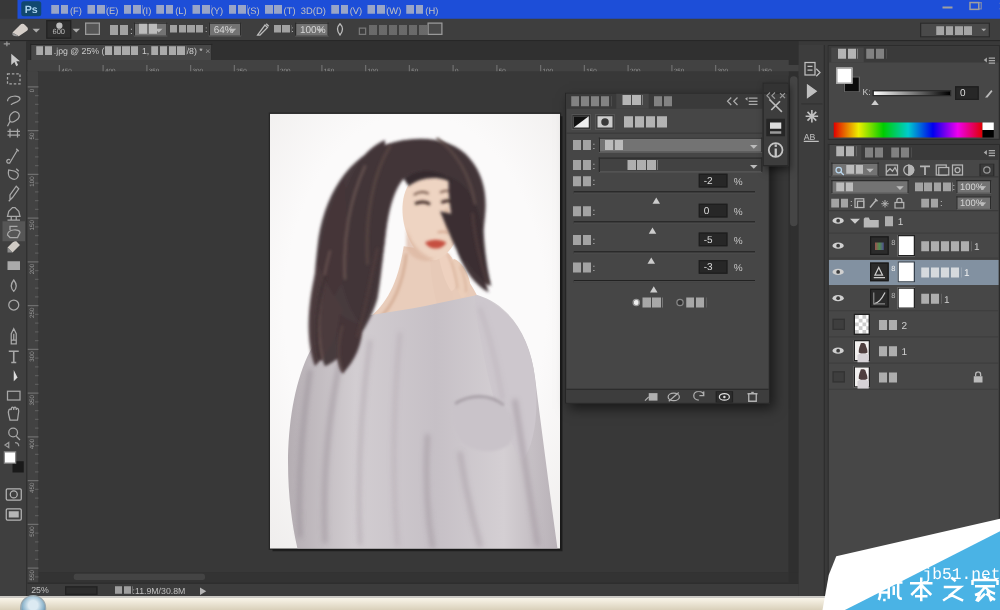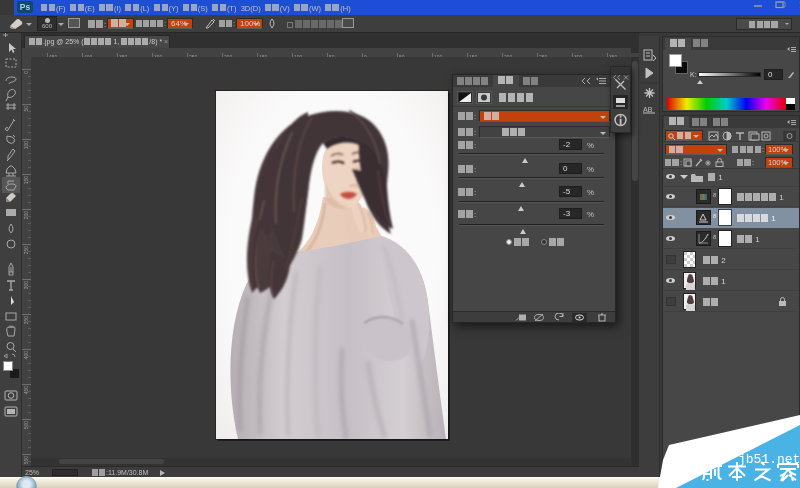--- a/index.html
+++ b/index.html
@@ -1,18 +1,18 @@
 <!DOCTYPE html>
 <html><head><meta charset="utf-8"><style>
 *{margin:0;padding:0;box-sizing:border-box}
 body{width:800px;height:488px;overflow:hidden}
 #app{position:relative;width:800px;height:488px;background:#383838;font-family:"Liberation Sans",sans-serif;color:#c6c6c6}
 .abs{position:absolute}
 .z{display:inline-block;height:.92em;background:repeating-linear-gradient(90deg,currentColor 0 .82em,transparent .82em 1em);opacity:.75;vertical-align:-.08em}
-.dd{background:#c2410c;border:1px solid #2c2c2c;border-bottom-color:#5a5a5a;color:#d4d4d4;position:absolute}
+.dd{background:#737373;border:1px solid #2c2c2c;border-bottom-color:#5a5a5a;color:#d4d4d4;position:absolute}
 .dd:after{content:"";position:absolute;right:3px;top:45%;border:3px solid transparent;border-top-color:#bbb}
 .vbox{background:#272727;border:1px solid #1e1e1e;color:#dcdcdc;position:absolute;text-align:left;padding-left:3px}
 .lbl{position:absolute;font-size:8px;color:#c2c2c2;white-space:nowrap}
 .eye{display:inline-block;width:9px;height:5px;border-radius:50%;background:#d0d0d0;position:relative}
 .eye:after{content:"";position:absolute;left:3px;top:1px;width:3px;height:3px;border-radius:50%;background:#3c3c3c}
 </style></head><body>
 <div id="app">
 
 <div class="abs" style="left:14px;top:0;width:800px;height:27px;background:#1d4ed8;border-bottom:1px solid #262626">
   <div class="abs" style="left:3px;top:1px;width:16px;height:12px;background:#11486f;border-radius:2px;color:#a9d3ef;font-size:8.5px;font-weight:bold;text-align:center;line-height:12px">Ps</div>

